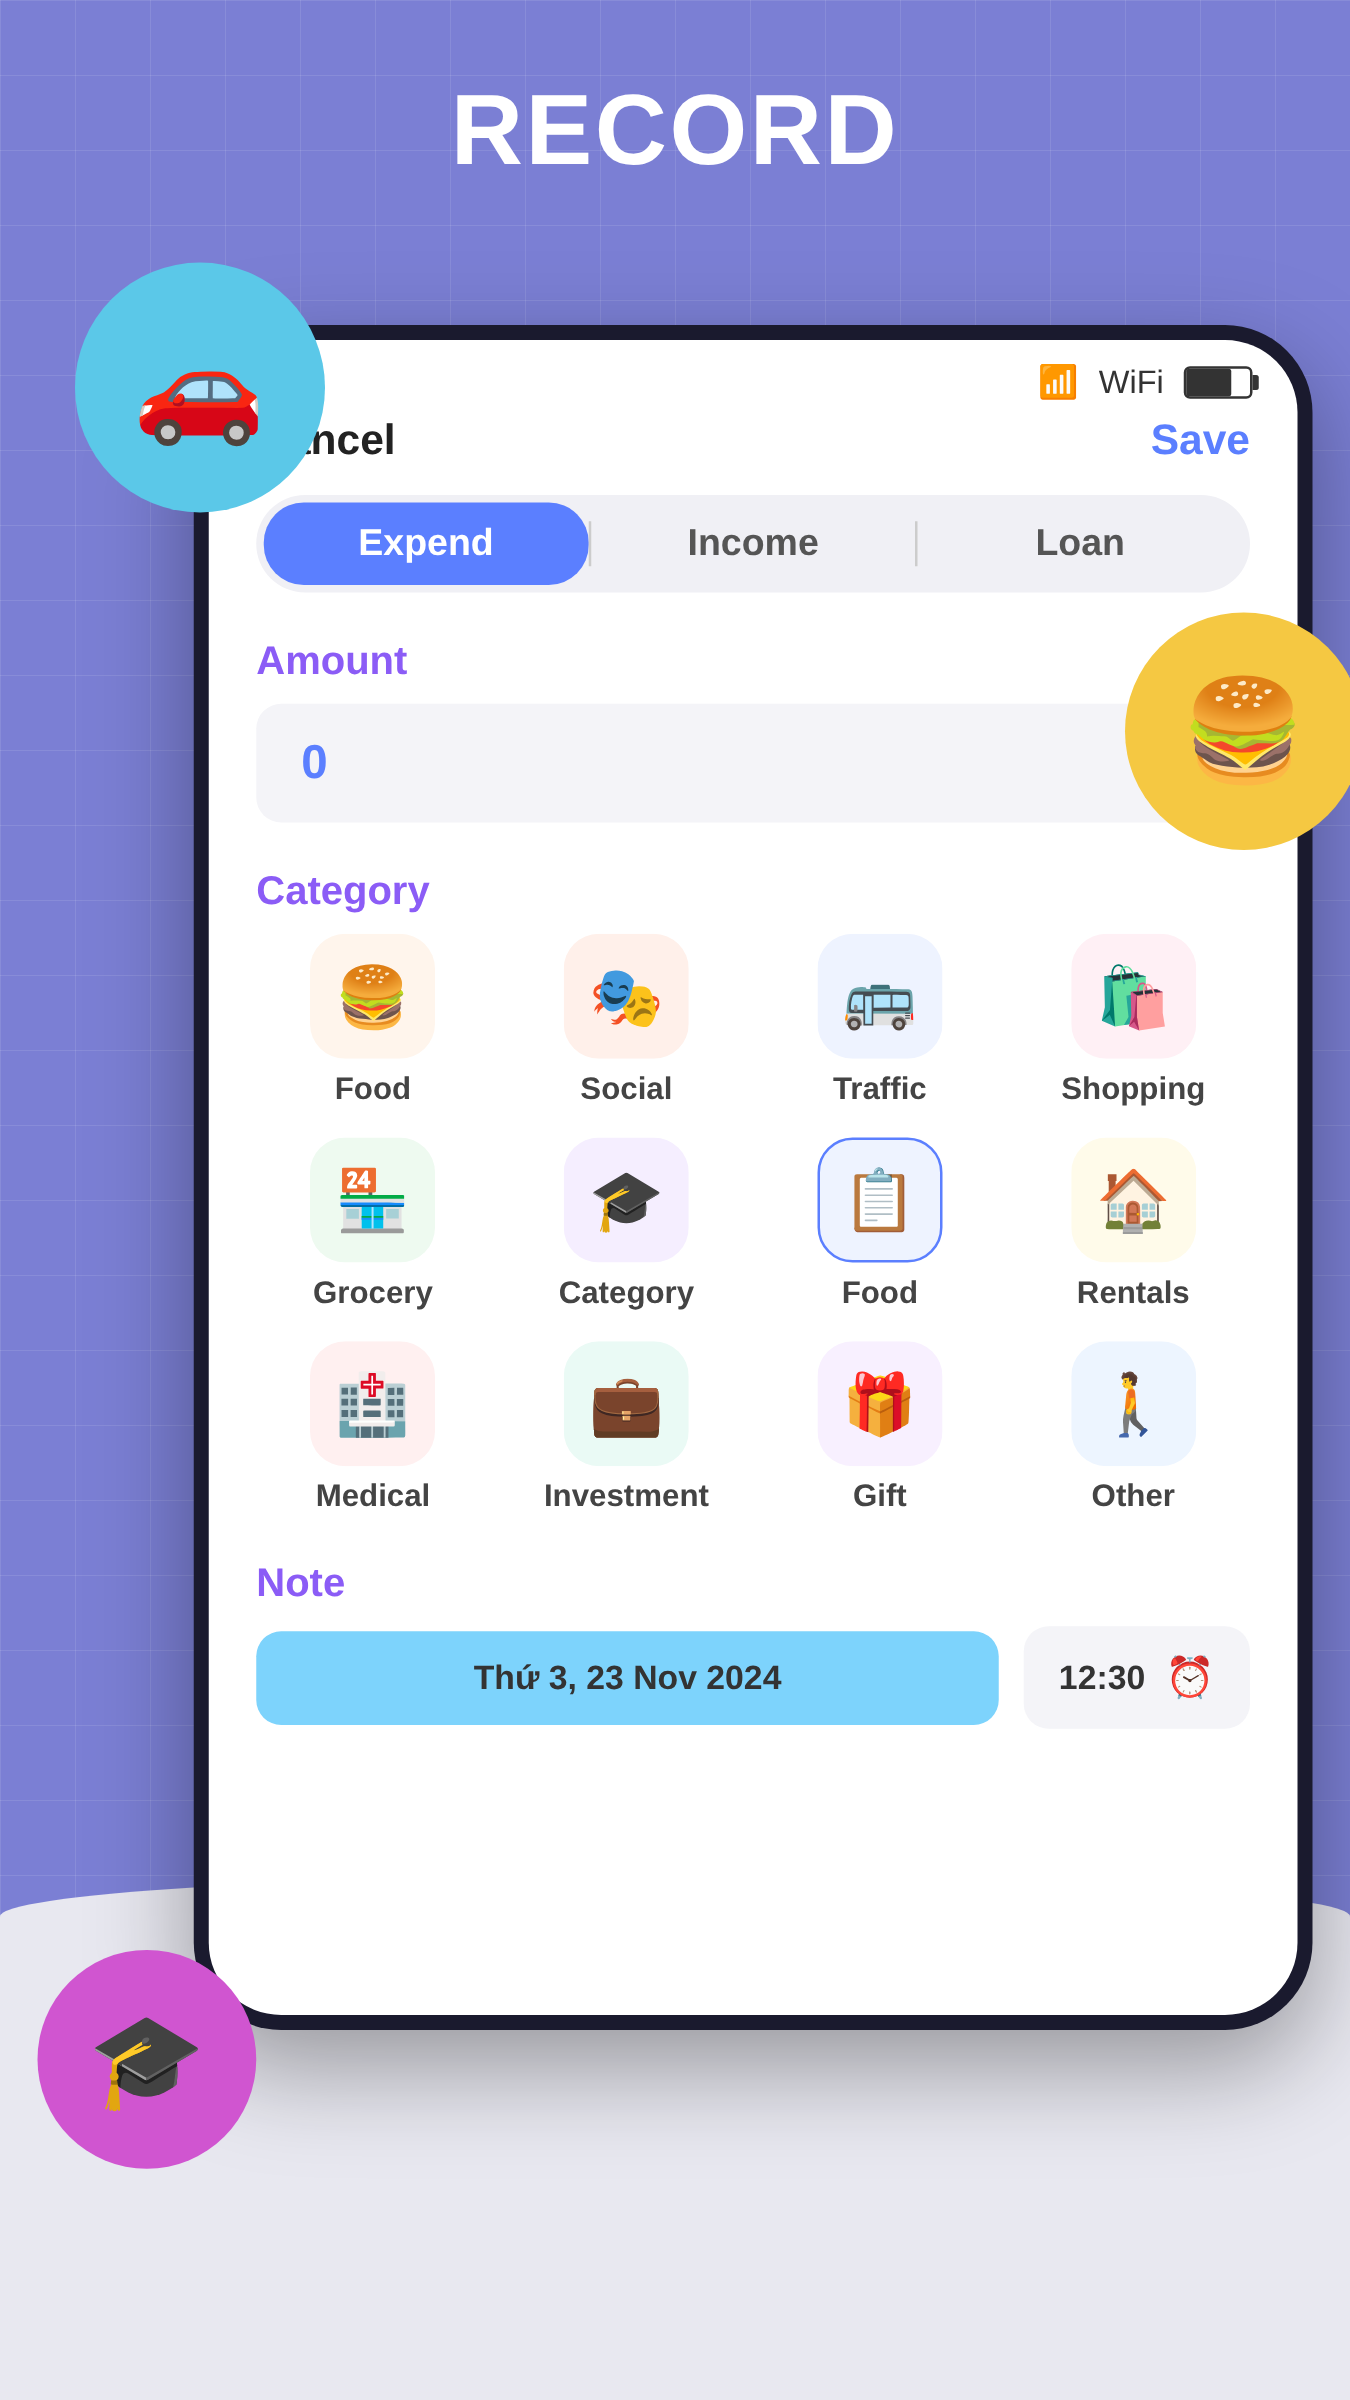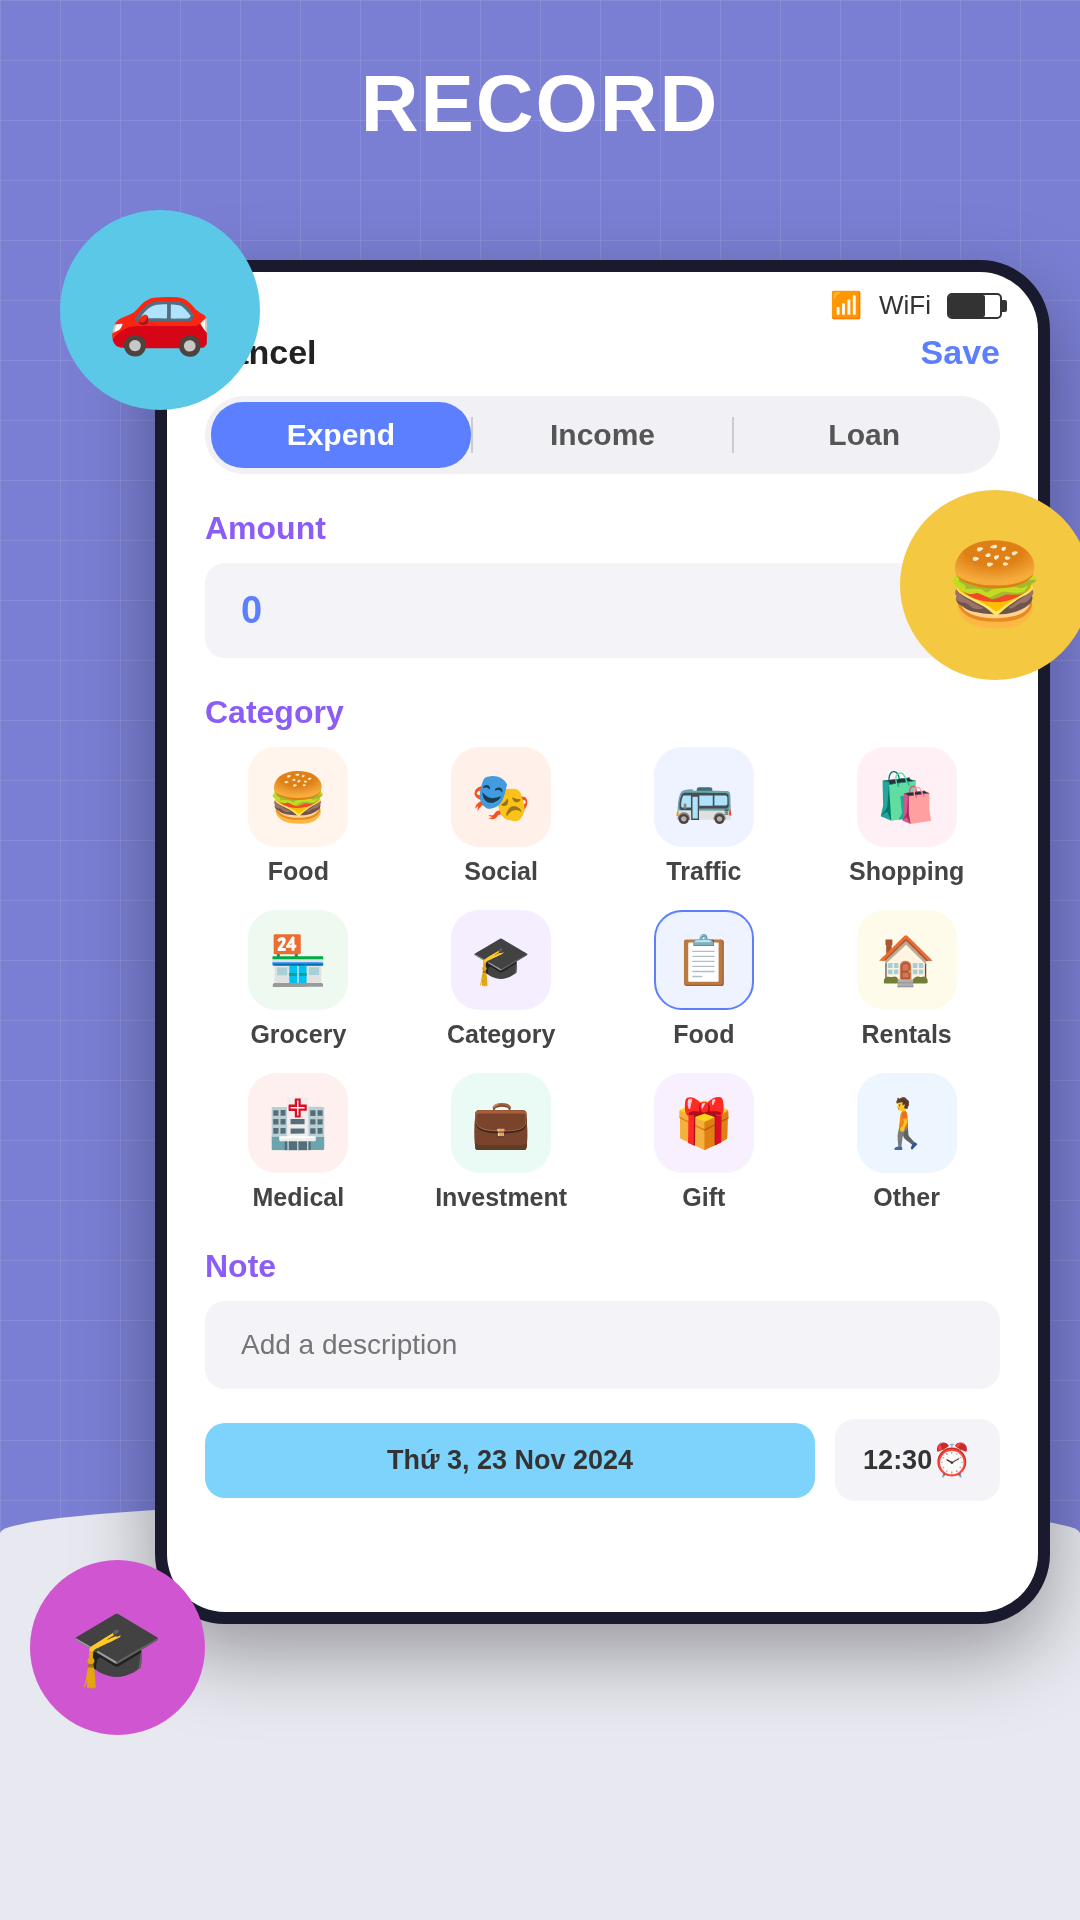--- a/index.html
+++ b/index.html
@@ -334,20 +334,21 @@
       font-size: 27px;
       font-weight: 600;
       color: #333;
       text-align: center;
       cursor: pointer;
     }
 
     .time-pill {
       display: flex;
       align-items: center;
+      gap: 16px;
       background: #f4f4f8;
       border-radius: 20px;
       padding: 22px 28px;
       font-size: 27px;
       font-weight: 600;
       color: #333;
       cursor: pointer;
     }
 
     .clock-icon {
@@ -460,21 +461,20 @@
               <span class="category-name">Gift</span>
             </div>
             <div class="category-item">
               <div class="category-icon-wrap bg-sky">🚶</div>
               <span class="category-name">Other</span>
             </div>
           </div>
 
         
         <div class="section-label">Note</div>
-        <input class="note-input" type="text" placeholder="Add a description" style="">
 
         
         <div class="datetime-row">
           <div class="date-pill">Thứ 3, 23 Nov 2024</div>
           <div class="time-pill">
             <span>12:30</span>
             <span class="clock-icon">⏰</span>
           </div>
         </div>
 

